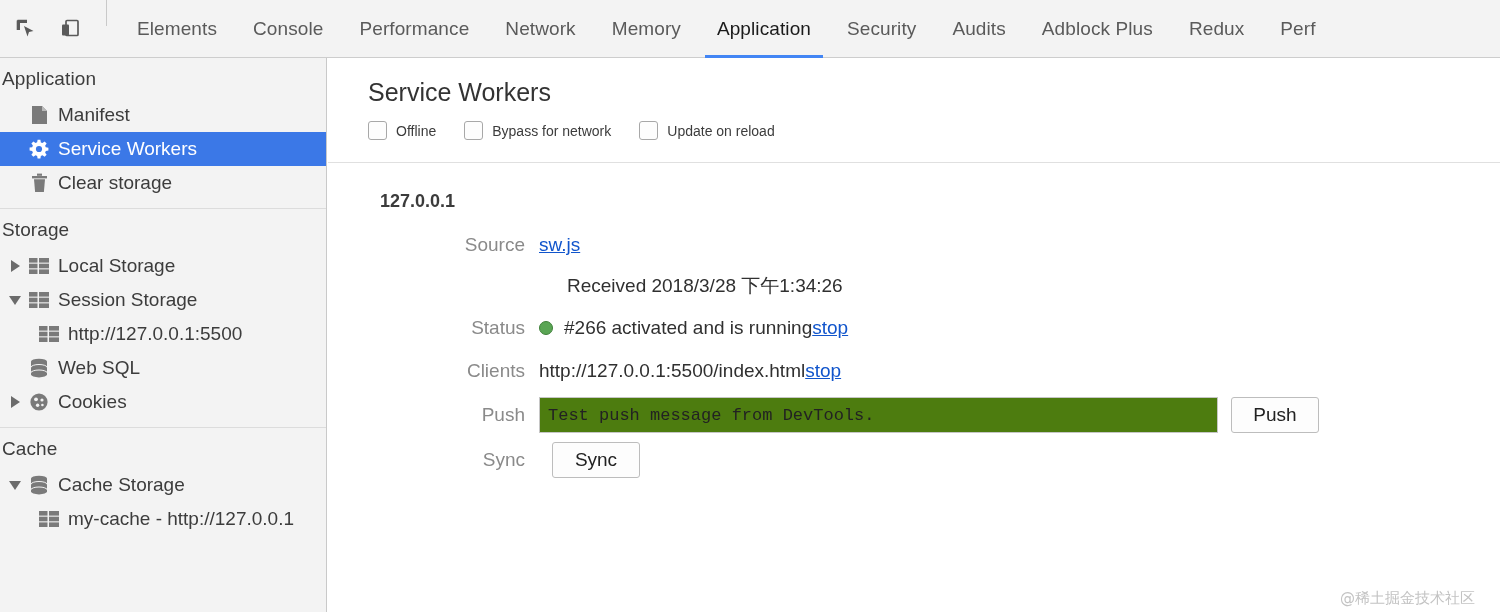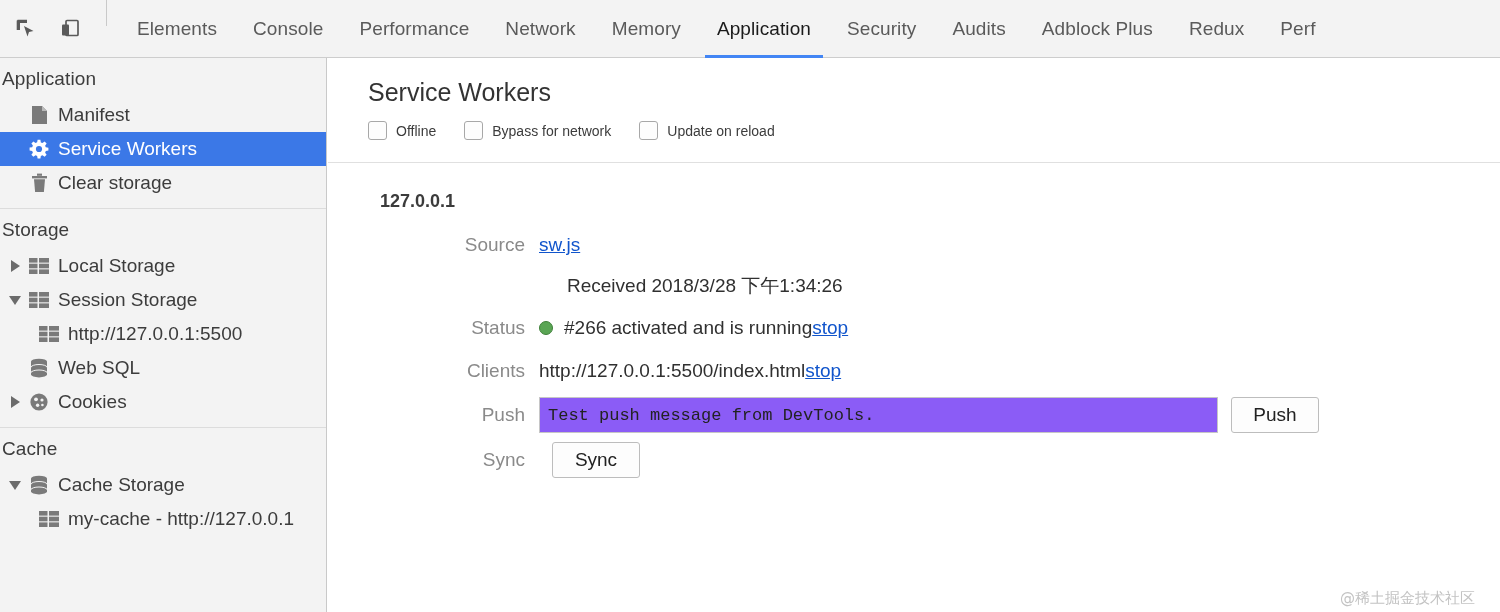--- a/index.html
+++ b/index.html
@@ -151,21 +151,21 @@
   .dot {
     width: 14px; height: 14px; border-radius: 50%;
     background: #5aa554; border: 1px solid #3f8039;
     margin-right: 11px; flex: 0 0 14px;
   }
   .gap-r { margin-left: 0; }
 
   .field {
     width: 679px; height: 36px;
     border: 1px solid #c6c6c6;
-    background: #8b5cf6;
+    background: #4d7c0f;
     font-family: "Liberation Mono", monospace;
     font-size: 17px; color: #222222;
     padding: 0 8px;
     outline: none;
   }
   .act-btn {
     margin-left: 13px;
     height: 36px; min-width: 88px;
     border: 1px solid #bdbdbd; border-radius: 3px;
     background: #fdfdfd;

